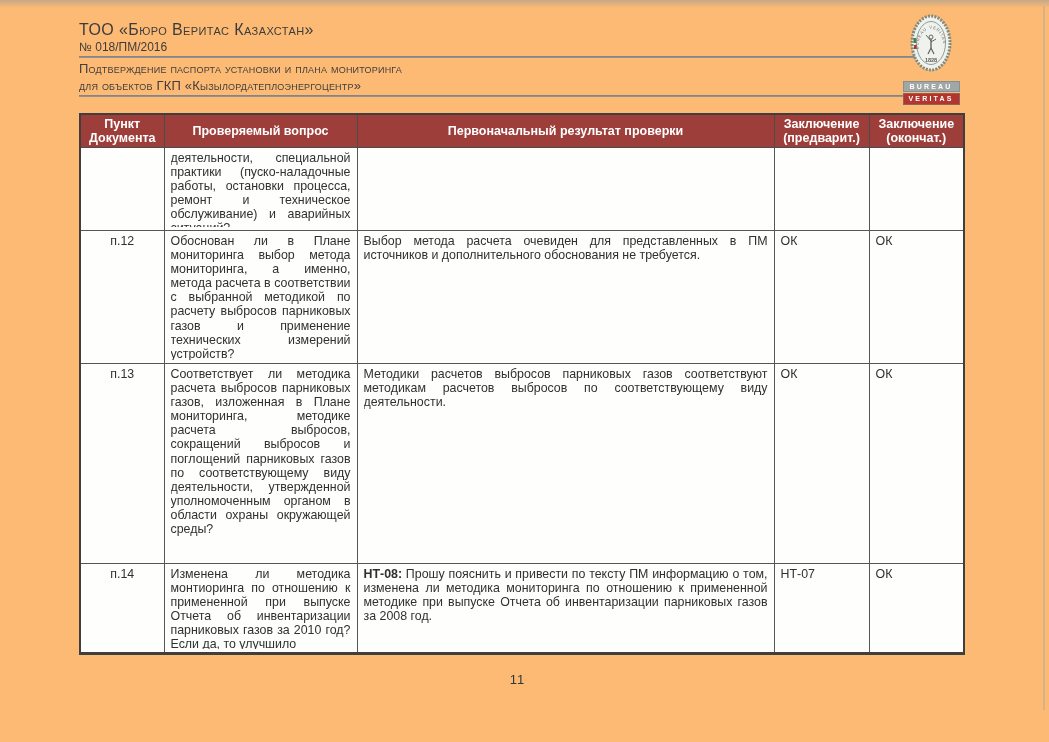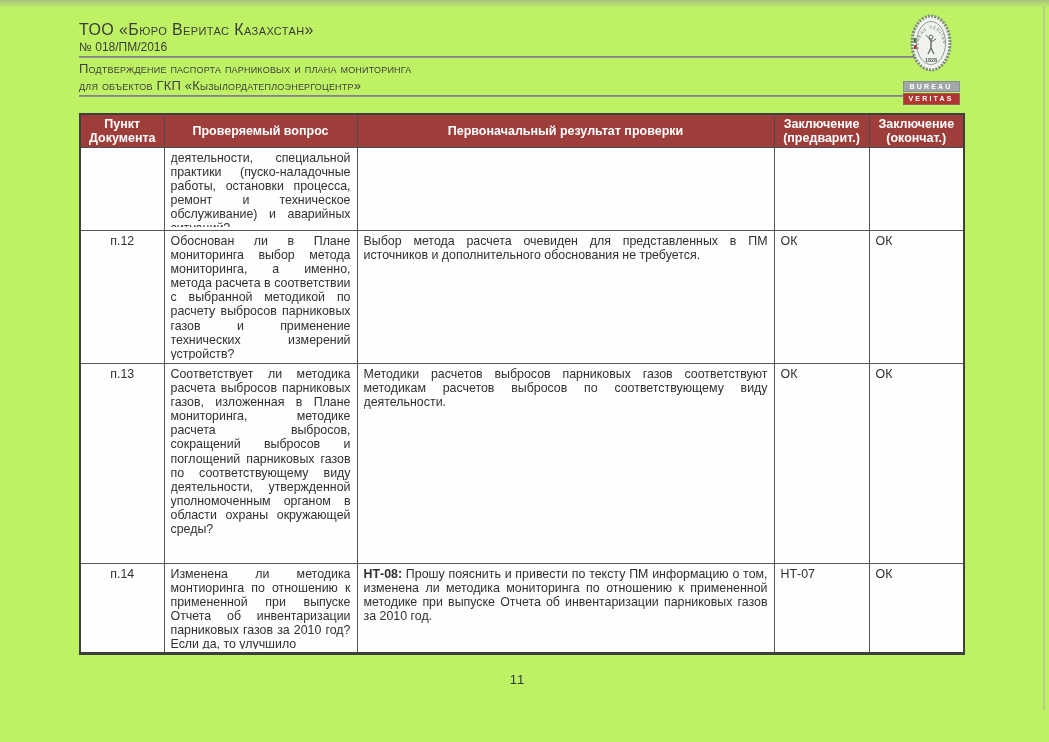--- a/index.html
+++ b/index.html
@@ -1,18 +1,18 @@
 <!DOCTYPE html>
 <html><head>
 <meta charset="utf-8">
 <style>
   html,body{margin:0;padding:0;background:#ffffff;}
   .page{
     position:relative;width:1049px;height:742px;overflow:hidden;
-    background:#bef264;
+    background:#fdba74;
     font-family:"Liberation Sans",sans-serif;color:#333;
   }
   
   .scan-top{position:absolute;top:0;left:0;right:0;height:8px;
     background:linear-gradient(to bottom,rgba(150,154,152,.55),rgba(255,255,255,0));}
   .scan-right{position:absolute;top:6px;right:4px;width:2px;height:704px;background:rgba(165,170,167,.45);}
   .scan-green{position:absolute;left:932px;top:114px;width:2px;height:45px;background:rgba(110,150,40,.75);}
 
   
   .company{position:absolute;left:79px;top:21px;font-size:16px;color:#3c3c3c;
@@ -70,21 +70,21 @@
 
 <div class="page">
 
   <div class="scan-top"></div>
   <div class="scan-right"></div>
   <div class="scan-green"></div>
 
   <div class="company">ТОО «Бюро Веритас Казахстан»</div>
   <div class="docnum">№ 018/ПМ/2016</div>
   <div class="rule rule1"></div>
-  <div class="title1">Подтверждение паспорта парниковых и плана мониторинга</div>
+  <div class="title1">Подтверждение паспорта установки и плана мониторинга</div>
   <div class="title2">для объектов ГКП «Кызылордатеплоэнергоцентр»</div>
   <div class="rule rule2"></div>
 
   <div class="logo">
     <svg width="64" height="64" viewBox="0 0 64 64">
       <ellipse cx="32" cy="31" rx="19" ry="27" fill="#f0f2ee" stroke="#7d8a80" stroke-width="3" stroke-dasharray="2 1.3"></ellipse>
       <ellipse cx="32" cy="31" rx="14.5" ry="21.5" fill="none" stroke="#86928a" stroke-width="0.9"></ellipse>
       <path id="sealArc" d="M 20 41 A 12.5 19 0 1 1 44 41" fill="none"></path>
       <text font-size="4.2" fill="#6a756d" letter-spacing="0.8">
         <textPath href="#sealArc" startOffset="4">BUREAU VERITAS</textPath>
@@ -173,21 +173,21 @@
           </td>
       </tr>
       <tr style="height:88px" class="rh88">
         <td class="c-item">
             <div class="cw">п.14</div>
           </td>
         <td class="c-q">
             <div class="cw">Изменена ли методика монтиоринга по отношению к примененной при выпуске Отчета об инвентаризации парниковых газов за 2010 год? Если да, то улучшило</div>
           </td>
         <td class="c-res">
-          <div class="cw"><span class="res-prefix">НТ-08:</span> <span>Прошу пояснить и привести по тексту ПМ информацию о том, изменена ли методика мониторинга по отношению к примененной методике при выпуске Отчета об инвентаризации парниковых газов за 2010 год.</span></div>
+          <div class="cw"><span class="res-prefix">НТ-08:</span> <span>Прошу пояснить и привести по тексту ПМ информацию о том, изменена ли методика мониторинга по отношению к примененной методике при выпуске Отчета об инвентаризации парниковых газов за 2008 год.</span></div>
         </td>
         <td class="c-con">
             <div class="cw">НТ-07</div>
           </td>
         <td class="c-con">
             <div class="cw">ОК</div>
           </td>
       </tr>
     </tbody>
   </table>

